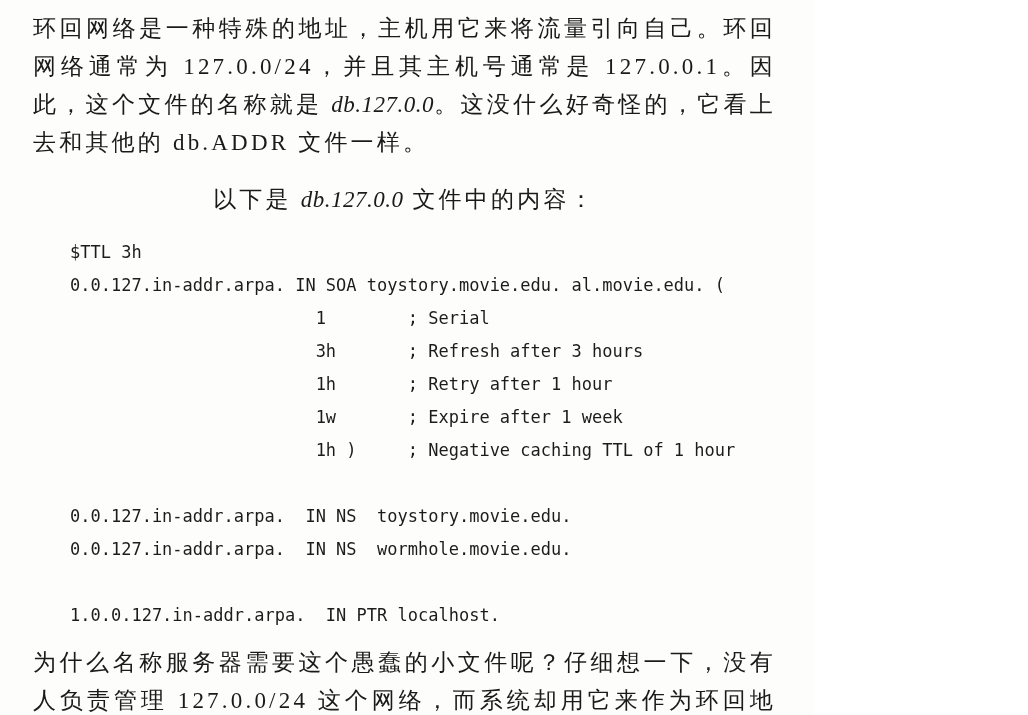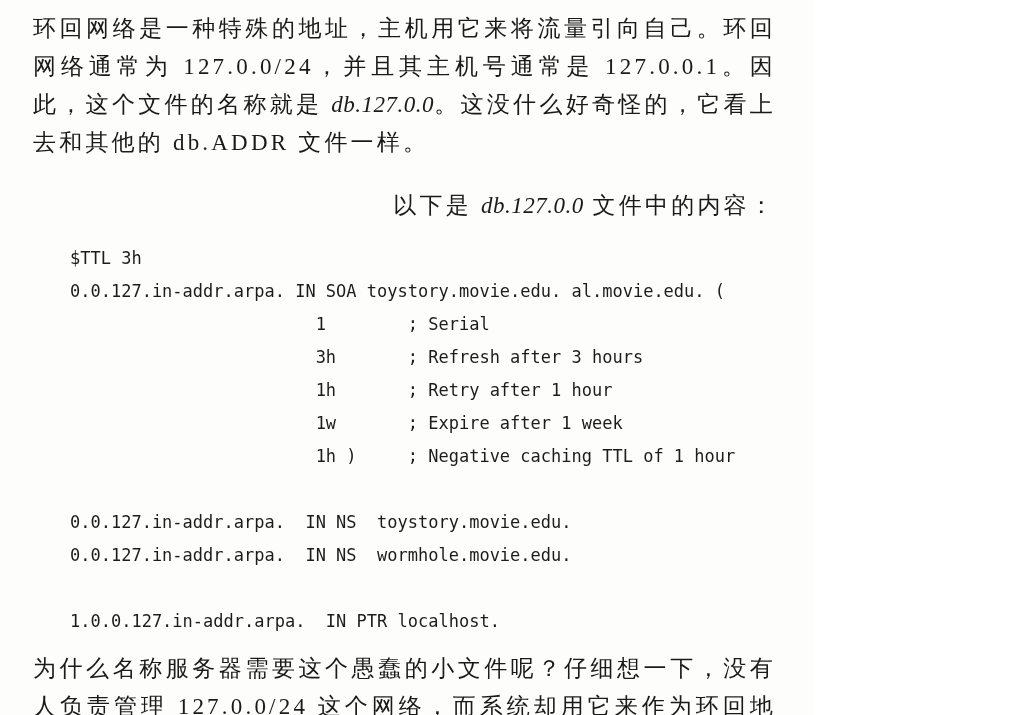--- a/index.html
+++ b/index.html
@@ -20,22 +20,22 @@
   }
   .body-para {
     margin: 0;
     font-size: 23px;
     line-height: 38px;
     letter-spacing: 3.2px;
     text-align: justify;
     text-justify: inter-character;
   }
   .para-listing-intro {
-    margin-top: 25px;
-    text-align: right;
+    margin-top: 19px;
+    text-align: center;
   }
   .para-explanation {
     margin-top: 12px;
   }
   .em {
     font-style: italic;
     letter-spacing: 0.5px;
   }
   .code-block {
     margin: 17px 0 0 37px;

